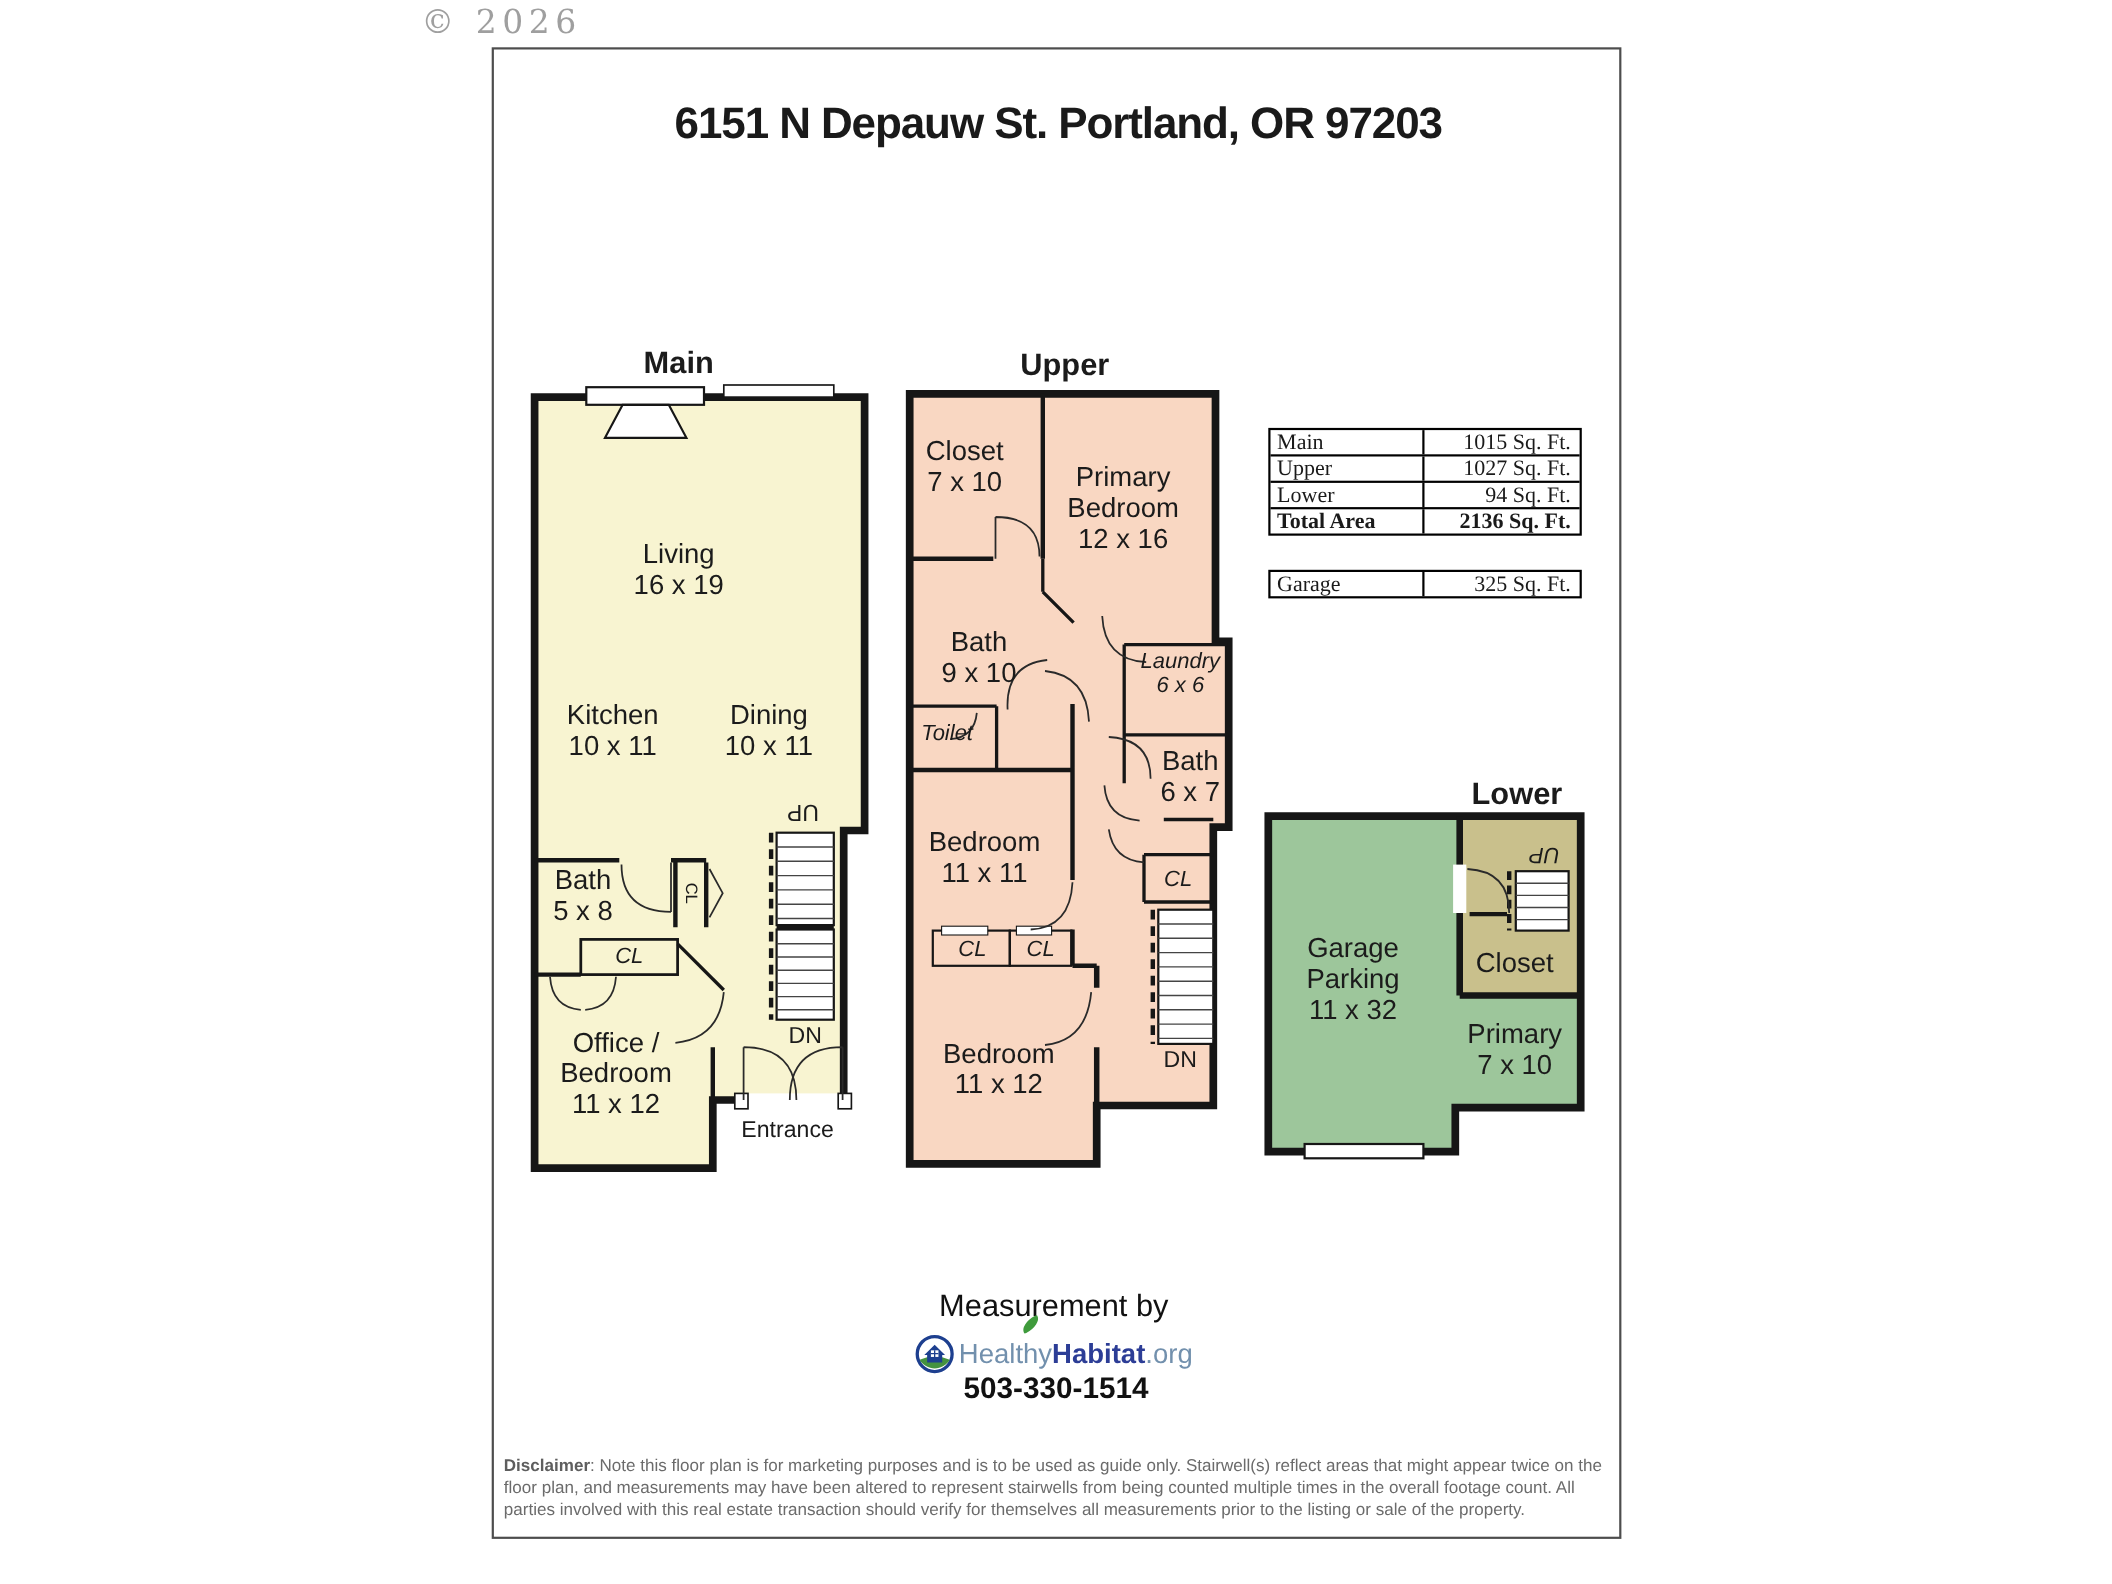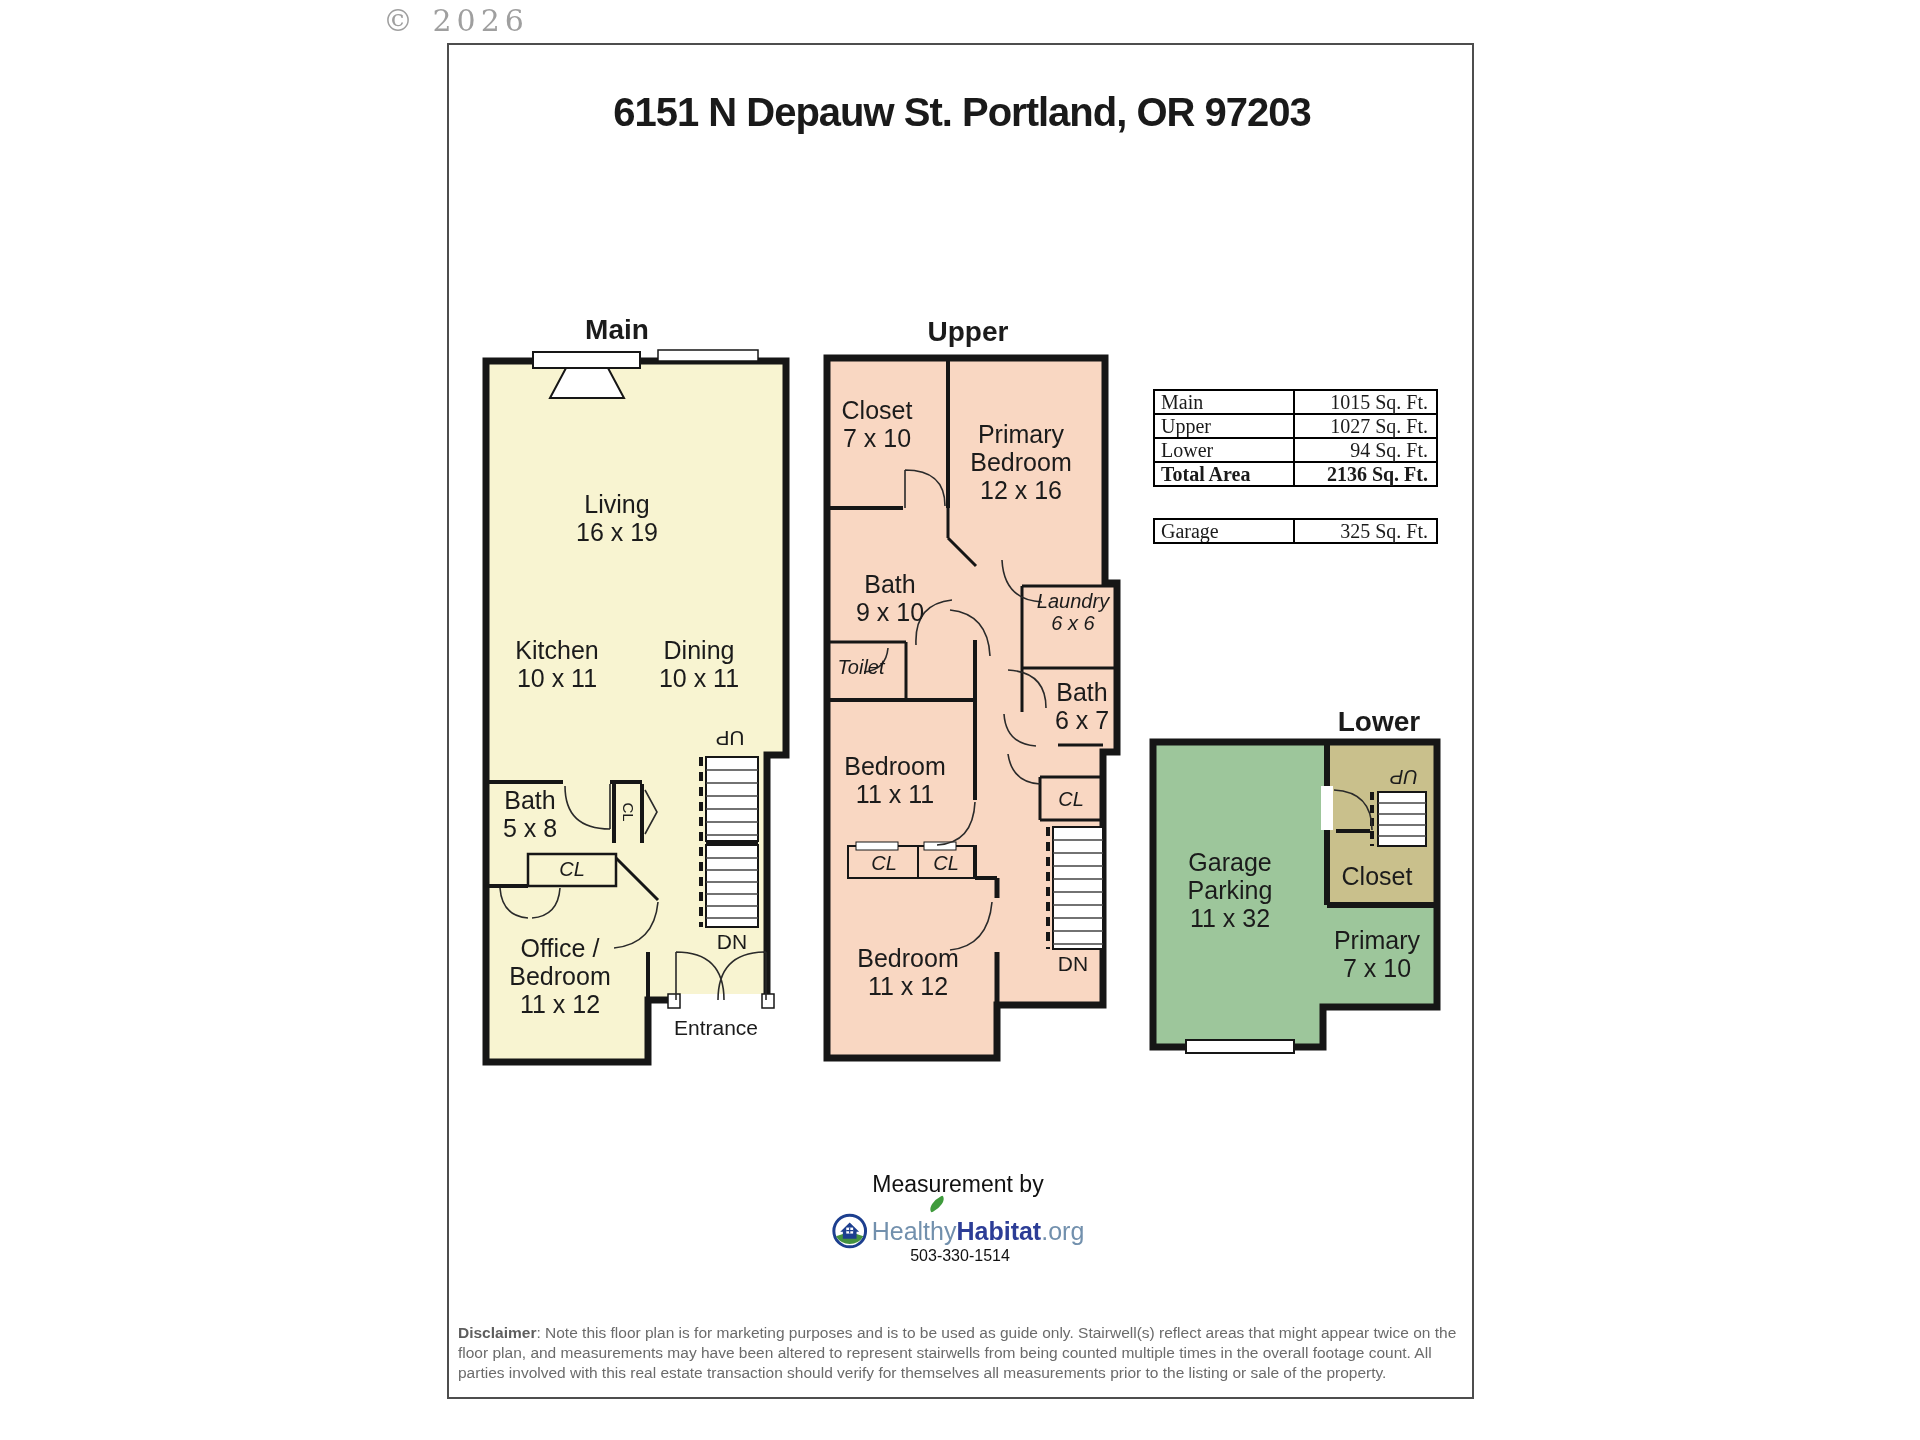--- a/index.html
+++ b/index.html
@@ -21,31 +21,31 @@
   .rl.r90{transform:translateX(-50%) rotate(90deg);}
   .lvl{font-size:28px;font-weight:700;}
   .sqft-table{position:absolute;left:1153px;width:281px;border:2px solid #000;
               font-family:"Liberation Serif",serif;font-size:20px;background:#fff;}
   .sqft-row{display:flex;border-top:2px solid #000;height:22px;line-height:22px;}
   .sqft-row:first-child{border-top:none;}
   .sqft-label{width:126px;padding:0 6px;border-right:2px solid #000;overflow:hidden;}
   .sqft-value{flex:1;text-align:right;padding:0 8px;}
   .sqft-row.total{font-weight:700;}
   .meas-by{position:absolute;left:958px;top:1171px;transform:translateX(-50%);
-           font-size:23px;color:#111;}
+           font-size:28px;color:#111;}
   .logo-row{position:absolute;left:958px;top:1212px;transform:translateX(-50%);
             display:flex;align-items:center;height:38px;}
   .logo-text{font-size:25px;white-space:nowrap;margin-left:4px;}
   .logo-healthy{color:#7290ad;}
   .logo-habitat{color:#2c3d96;font-weight:700;margin-top:48px;}
   .logo-org{color:#7290ad;}
   .leaf{position:absolute;left:928px;top:1199px;width:18px;height:10px;
         background:#3f9b3c;border-radius:90% 10% 90% 10%;transform:rotate(-28deg);}
   .phone{position:absolute;left:960px;top:1247px;transform:translateX(-50%);
-         font-size:16px;color:#111;}
+         font-size:27px;color:#111;font-weight:bold;}
   .disclaimer{position:absolute;left:458px;top:1323px;width:1002px;
               font-size:15.5px;line-height:20px;color:#6b6b6b;}
   .disclaimer b{color:#5e5e5e;}
 </style>
 </head>
 <body>
 
 <div id="page">
 
   <div class="copyright">© 2026</div>

